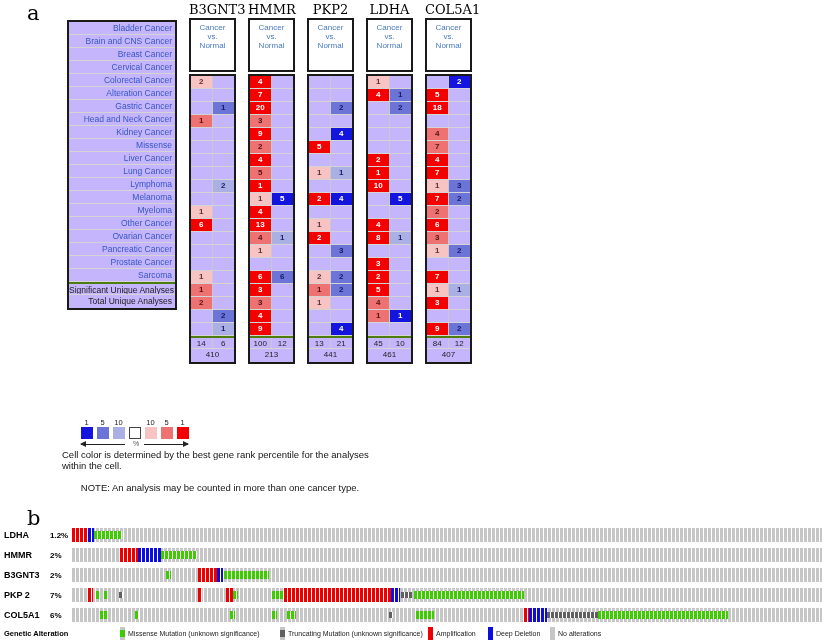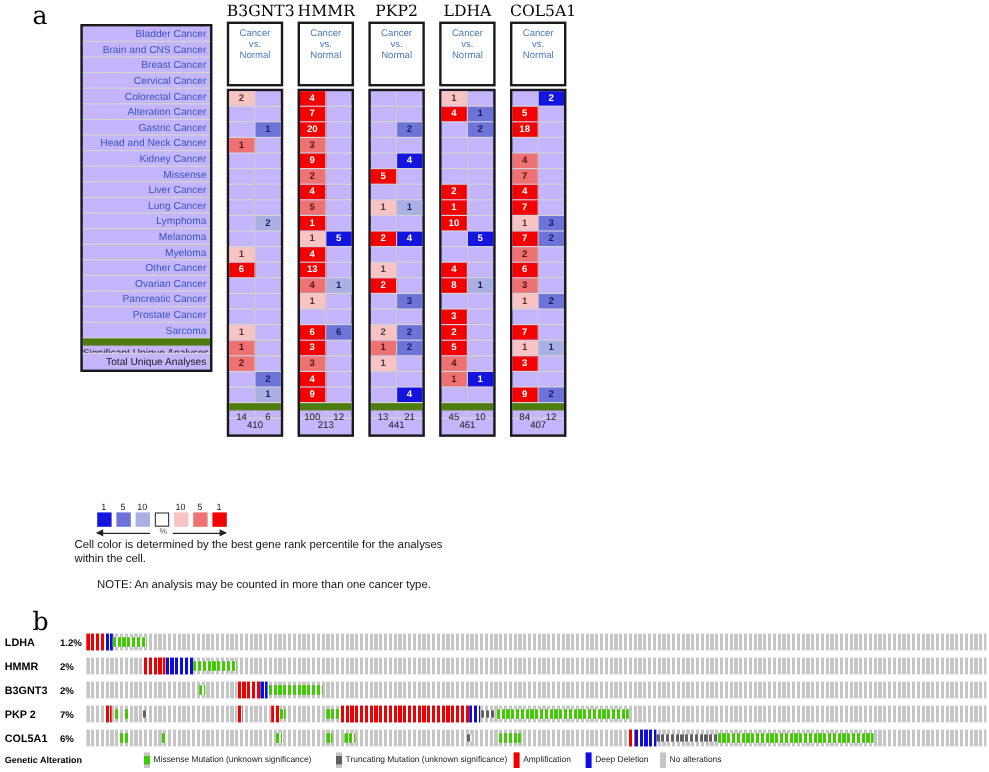--- a/index.html
+++ b/index.html
@@ -20,21 +20,21 @@
   .hdr-box{box-sizing:border-box;height:54px;border:2px solid #1a1a1a;background:#fff;}
   .lab-hdr{display:flex;align-items:center;padding-left:6px;font-size:9px;color:#111;}
   .sub-hdr{text-align:center;padding-top:3px;font-size:8px;line-height:1.15;color:#4a7ac0;}
   .sub-hdr .wrapbox{width:34px;margin:0 auto;}
   .rows-box{box-sizing:border-box;border:2px solid #1a1a1a;margin-top:2px;background:#c4b5fd;}
   .lrow{box-sizing:border-box;height:13px;line-height:12px;font-size:8.5px;
         text-align:right;padding-right:3px;color:#3756c4;border-bottom:1px solid #d4d4d4;
         white-space:nowrap;overflow:hidden;}
   .lrow:last-child{border-bottom:none;}
   .lrow.sum{color:#222;}
-  .lrow.sigtop,.grow.sigtop{border-top:6px solid #4d7c0f;}
+  .lrow.sigtop,.grow.sigtop{border-top:2px solid #4d7c0f;}
   .grow{box-sizing:border-box;height:13px;display:flex;border-bottom:1px solid #d4d4d4;}
   .grow:last-child{border-bottom:none;}
   .gcell{box-sizing:border-box;width:50%;height:100%;text-align:center;
          font-size:8px;font-weight:bold;line-height:12px;color:#333;}
   .gcell.first{border-right:1px solid #c9c9c9;}
   .gcell.sig{font-weight:normal;color:#222;}
   .totrow{box-sizing:border-box;height:13px;text-align:center;font-size:8px;
           line-height:12px;color:#222;}
   
   .c-r1{background:#f40000;color:#fff;}

